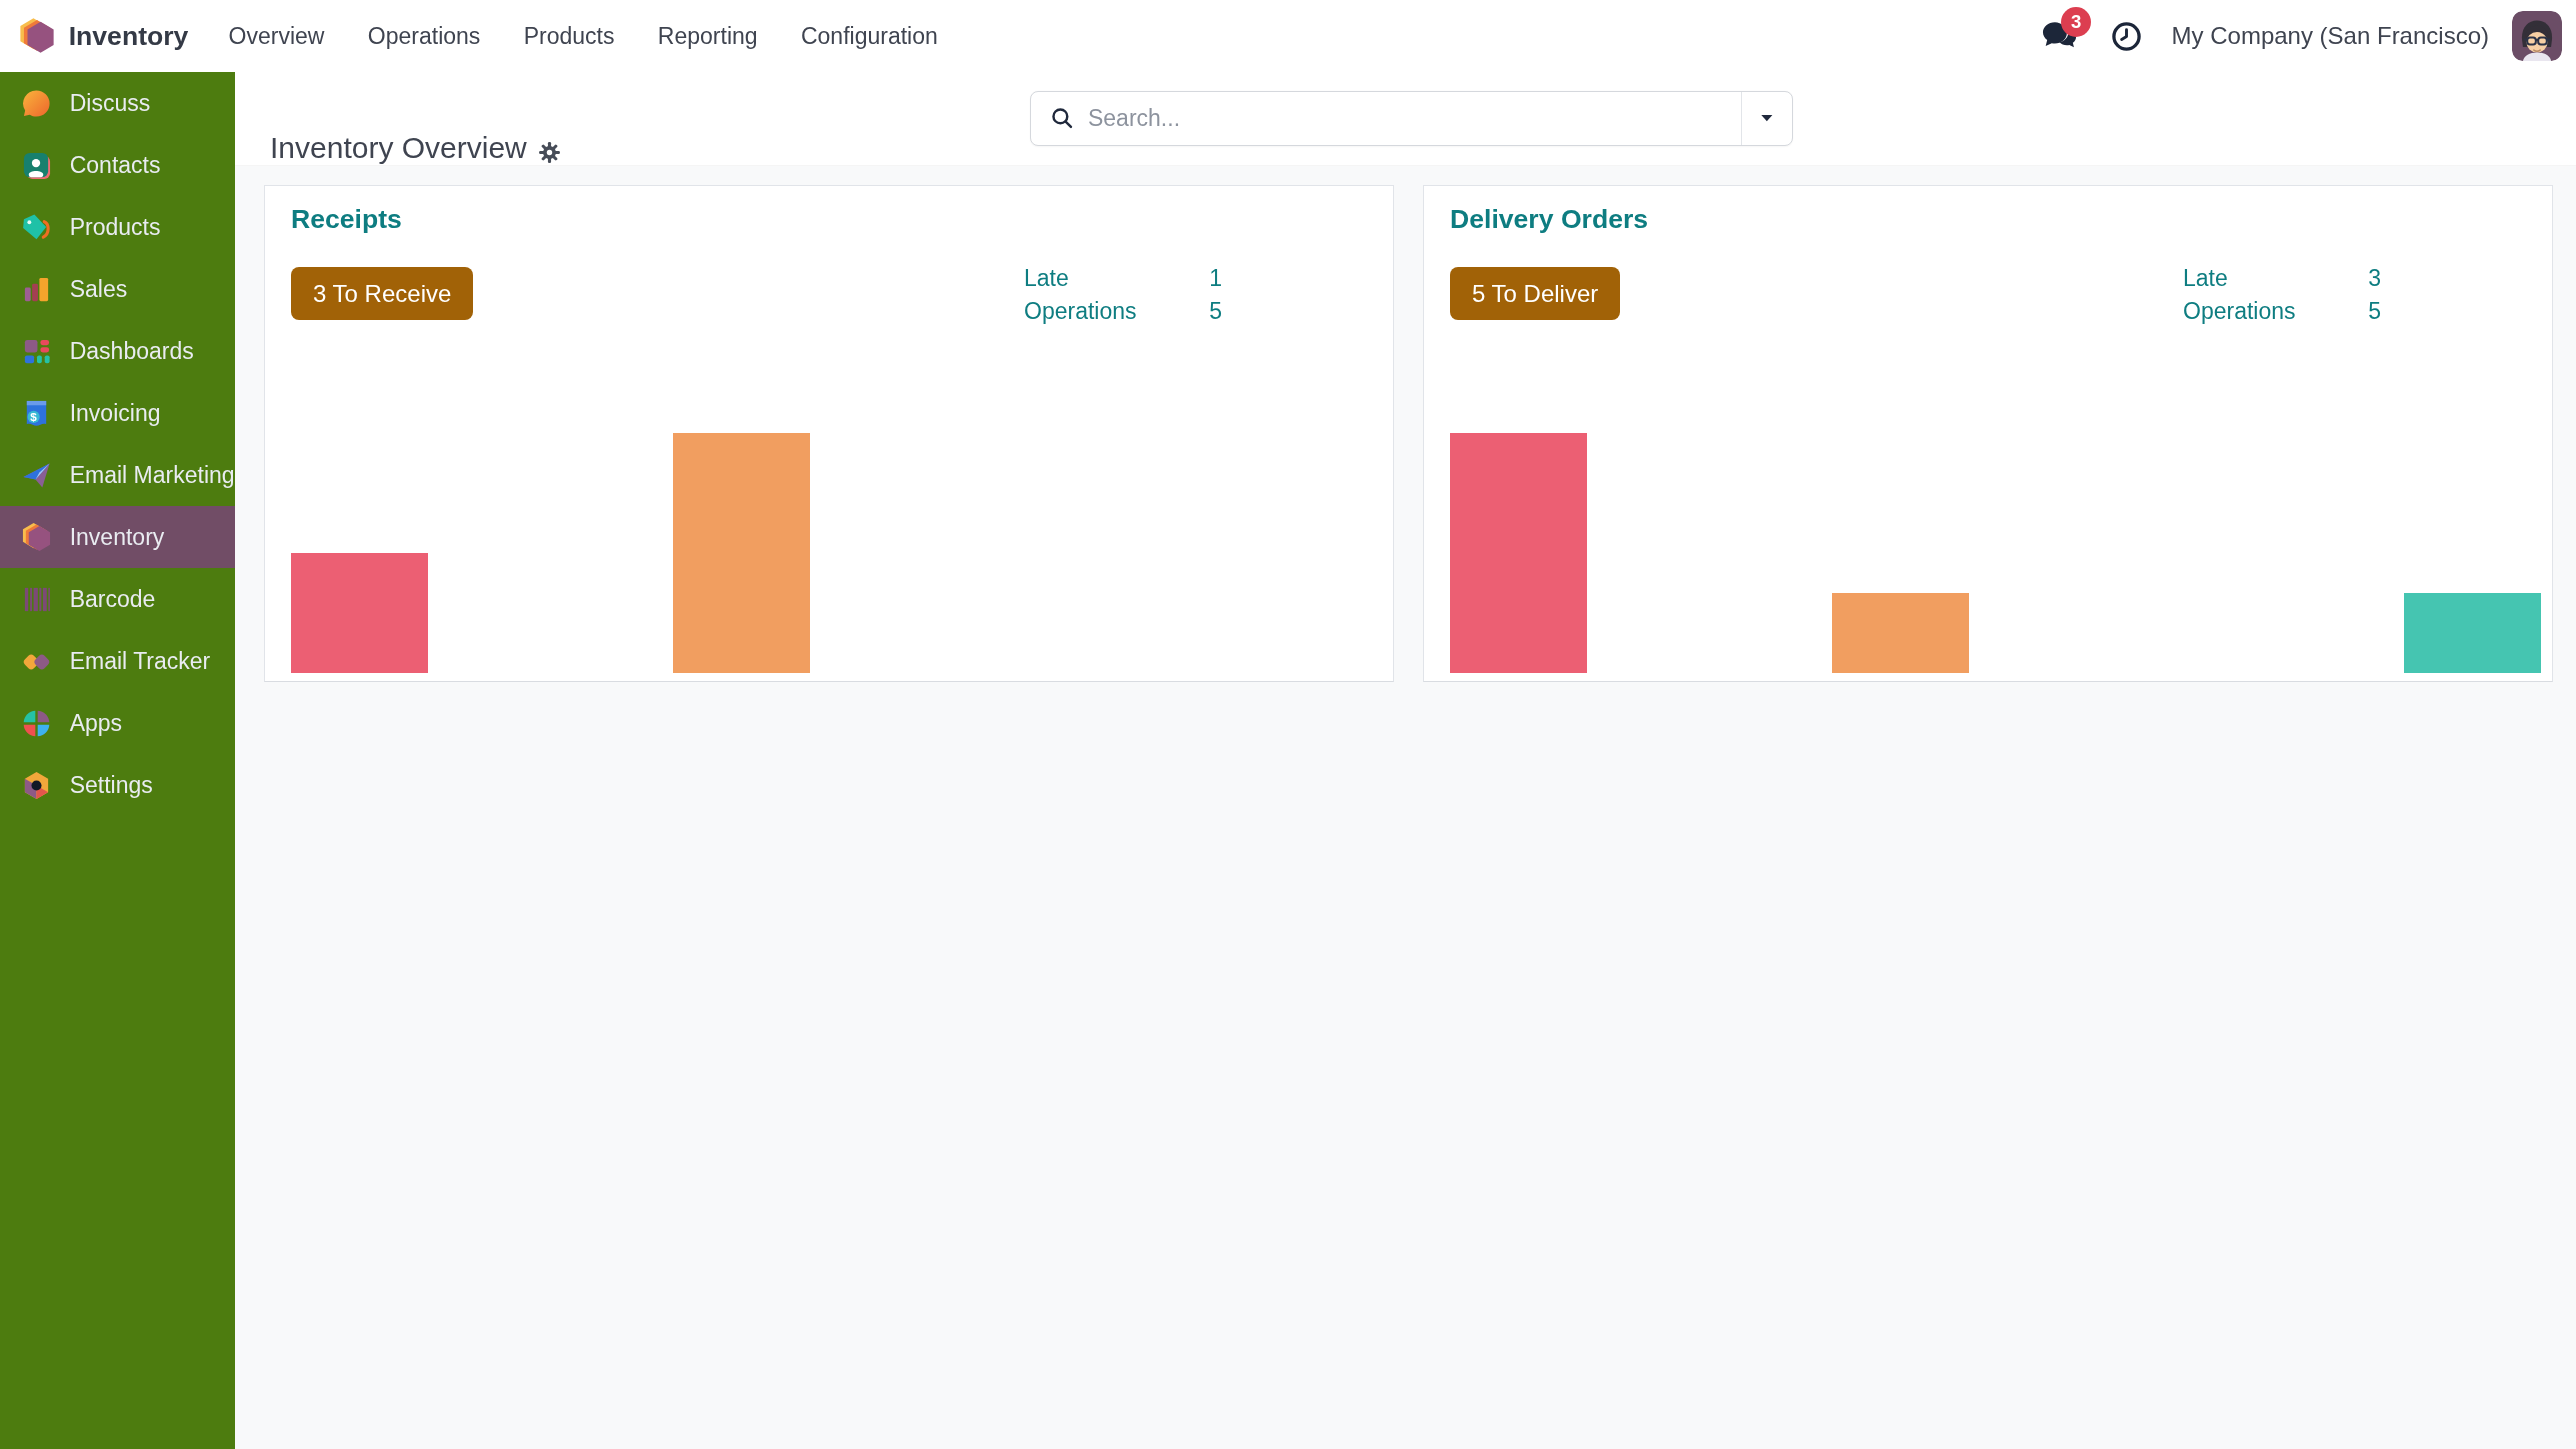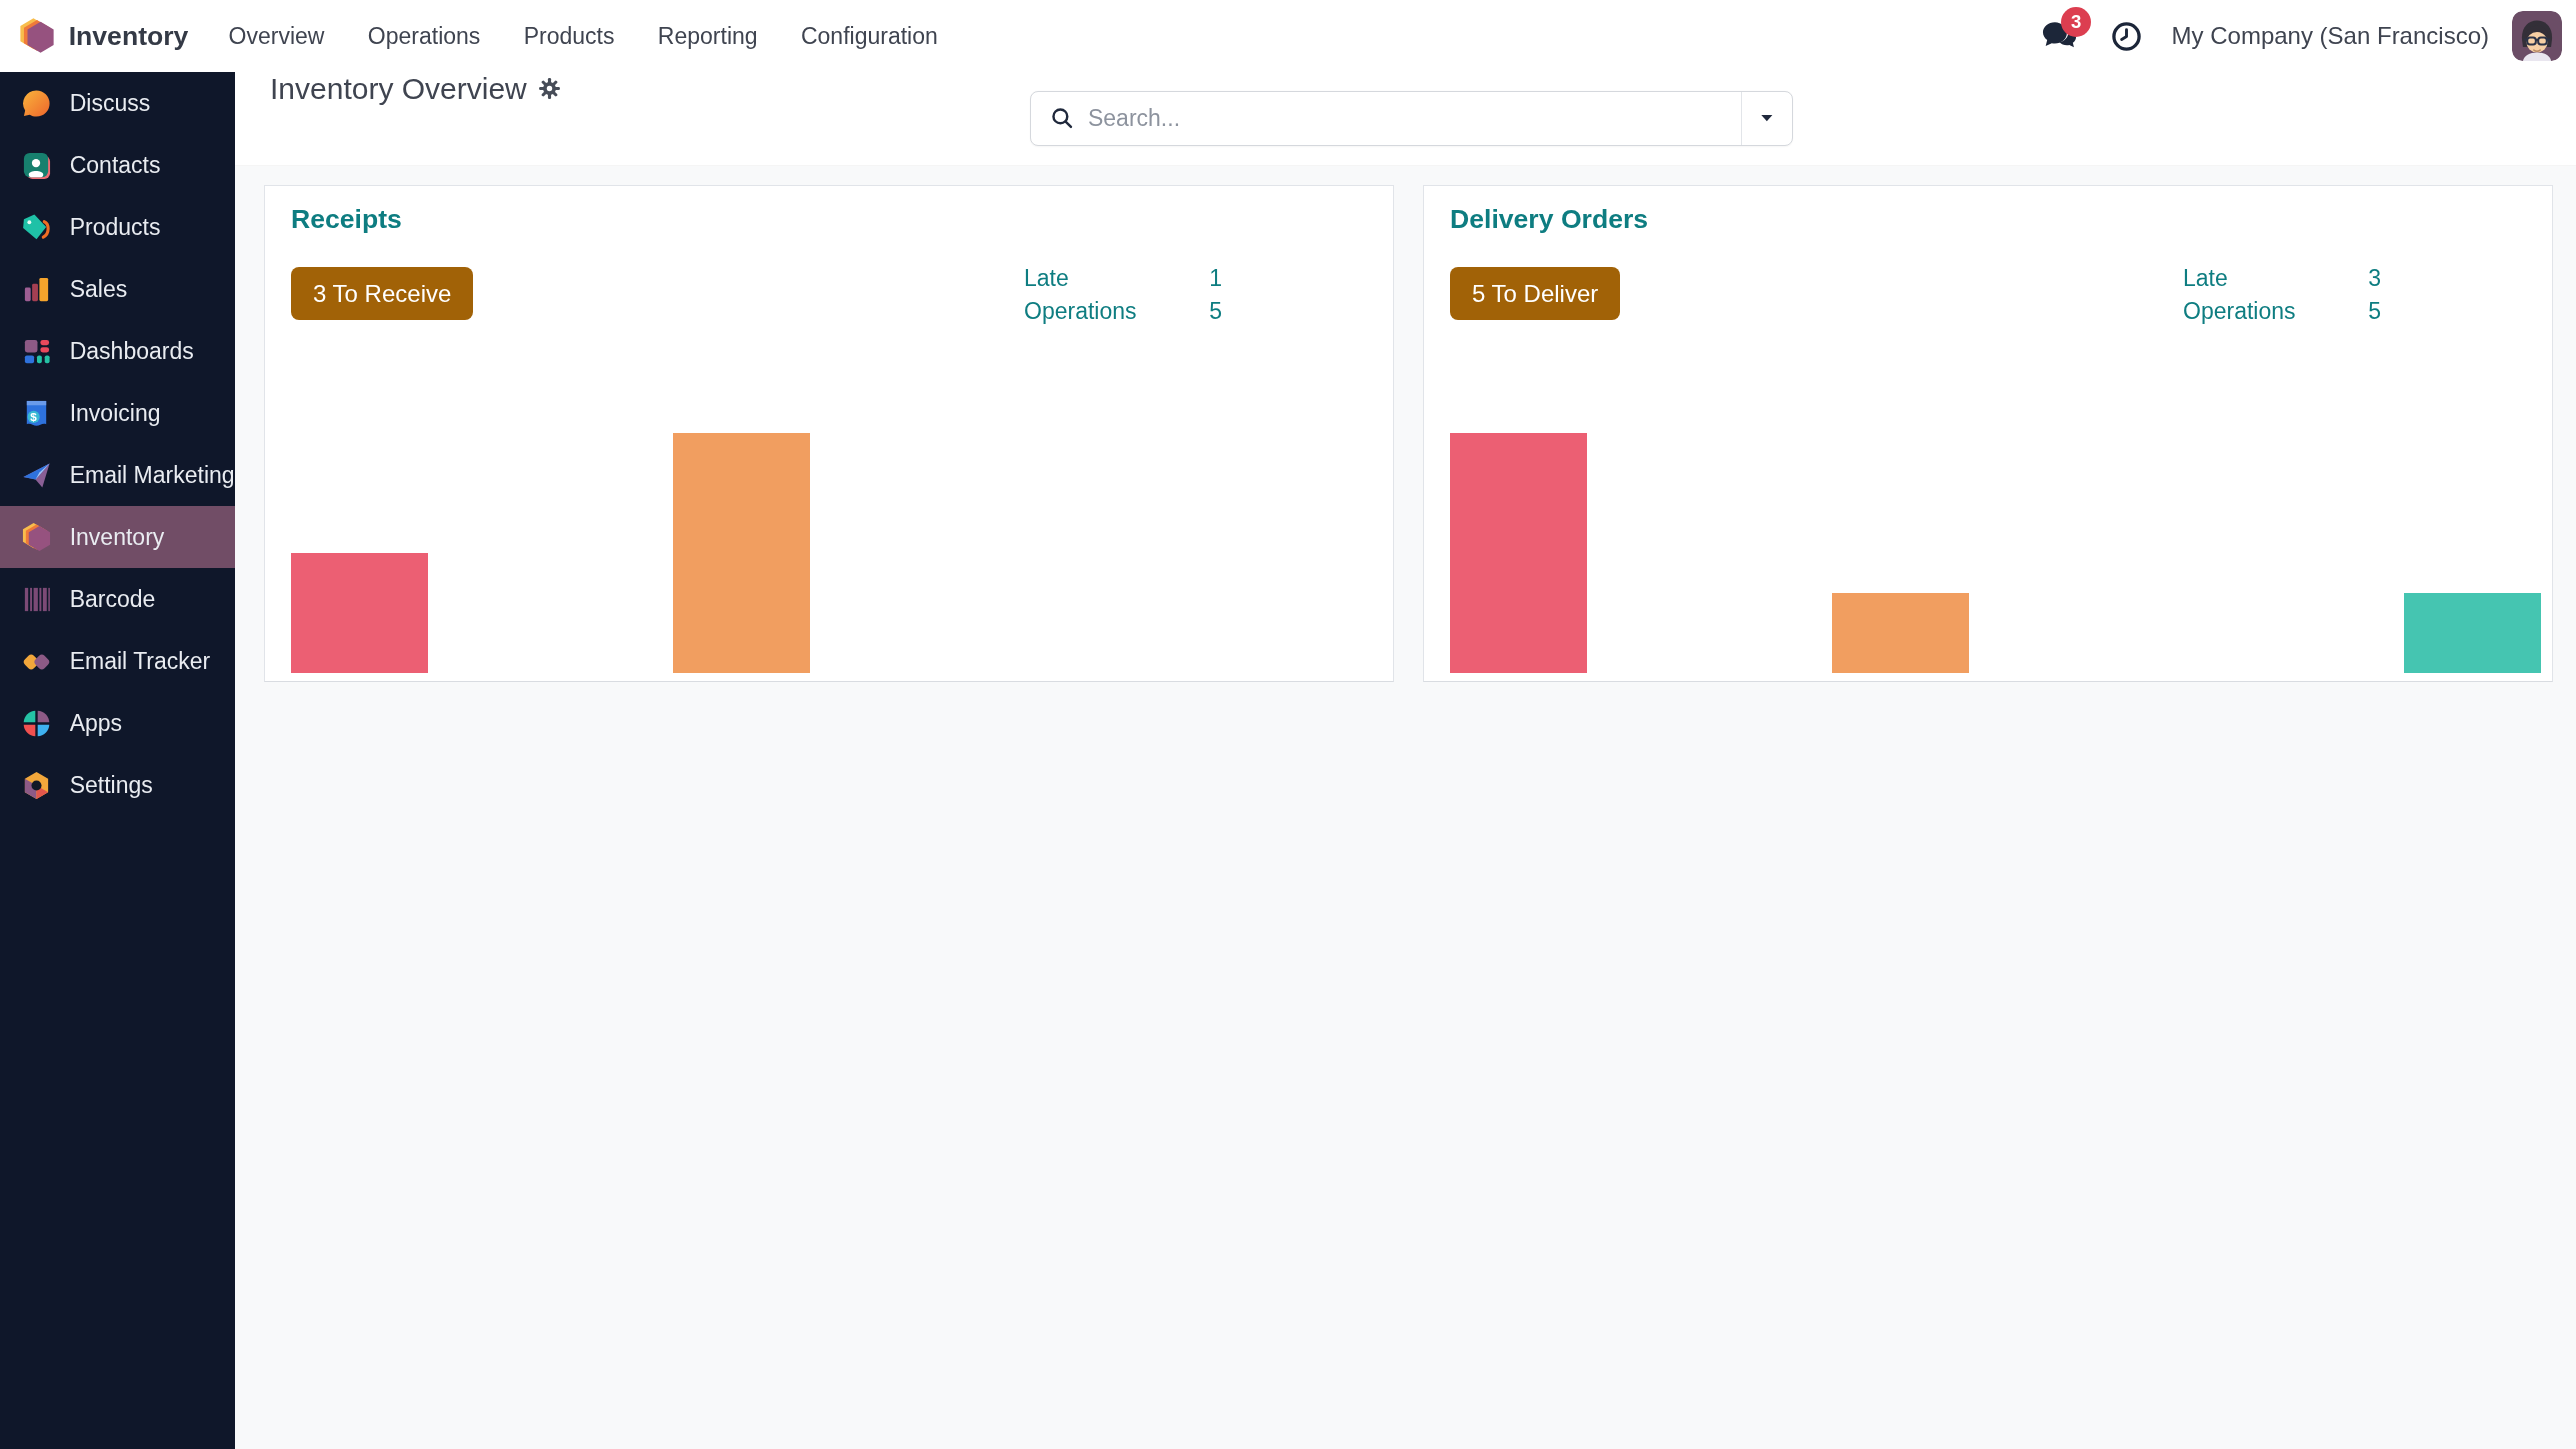--- a/index.html
+++ b/index.html
@@ -20,30 +20,30 @@
   .nav-ic{width:37px;height:32px}
   .nav-ic2{width:31px;height:31px}
   .badge{position:absolute;top:-6.4px;right:-9.7px;min-width:30px;height:30px;border-radius:15.3px;
          background:#dc3e50;color:#fff;font-size:18.5px;font-weight:700;
          display:flex;align-items:center;justify-content:center}
   .company{font-size:24px;color:#3f4450;cursor:pointer;white-space:nowrap}
   .avatar{width:50px;height:50px;border-radius:11.3px;overflow:hidden;cursor:pointer}
   .avatar svg{width:100%;height:100%;display:block}
 
   
-  .sidebar{position:absolute;top:72px;left:0;width:235px;height:1377px;background:#0f172a}
+  .sidebar{position:absolute;top:72px;left:0;width:235px;height:1377px;background:#4d7c0f}
   .side-item{height:62px;display:flex;align-items:center;gap:17.7px;padding-left:21px;cursor:pointer}
   .side-item.active{background:#714d66}
   .ic{width:31px;height:31px;flex:none}
   .side-label{font-size:23px;color:#e9ecf1;white-space:nowrap}
 
   
   .main{position:absolute;left:235px;top:72px;width:2341px;height:1377px;background:#f8f9fa}
   .control-panel{position:relative;height:93px;background:#fff;border-bottom:0.8px solid rgba(0,0,0,.04)}
-  .title-wrap{position:absolute;left:35px;top:0;height:100%;display:flex;align-items:flex-start;gap:10.5px}
+  .title-wrap{position:absolute;left:35px;top:0;height:100%;display:flex;align-items:flex-end;gap:10.5px}
   .page-title{font-size:30px;font-weight:500;color:#3f4450;margin:0}
   .gear{width:25px;height:25px;cursor:pointer;margin-top:4px}
   .searchbox{position:absolute;left:795px;top:18.5px;width:763px;height:55px;background:#fff;
              border:0.8px solid #d5d8dd;border-radius:8px;display:flex;align-items:center;
              box-shadow:0 0.8px 1.6px rgba(0,0,0,.04);box-sizing:border-box}
   .search-ic{width:26px;height:26px;margin-left:17.7px;flex:none}
   .search-input{flex:1;border:none;outline:none;font-size:23px;color:#3f4450;margin-left:11.3px;
                 background:transparent;min-width:0}
   .search-input::placeholder{color:#8d939e}
   .search-toggle{width:50px;align-self:stretch;border-left:0.8px solid #e2e5e9;display:flex;

